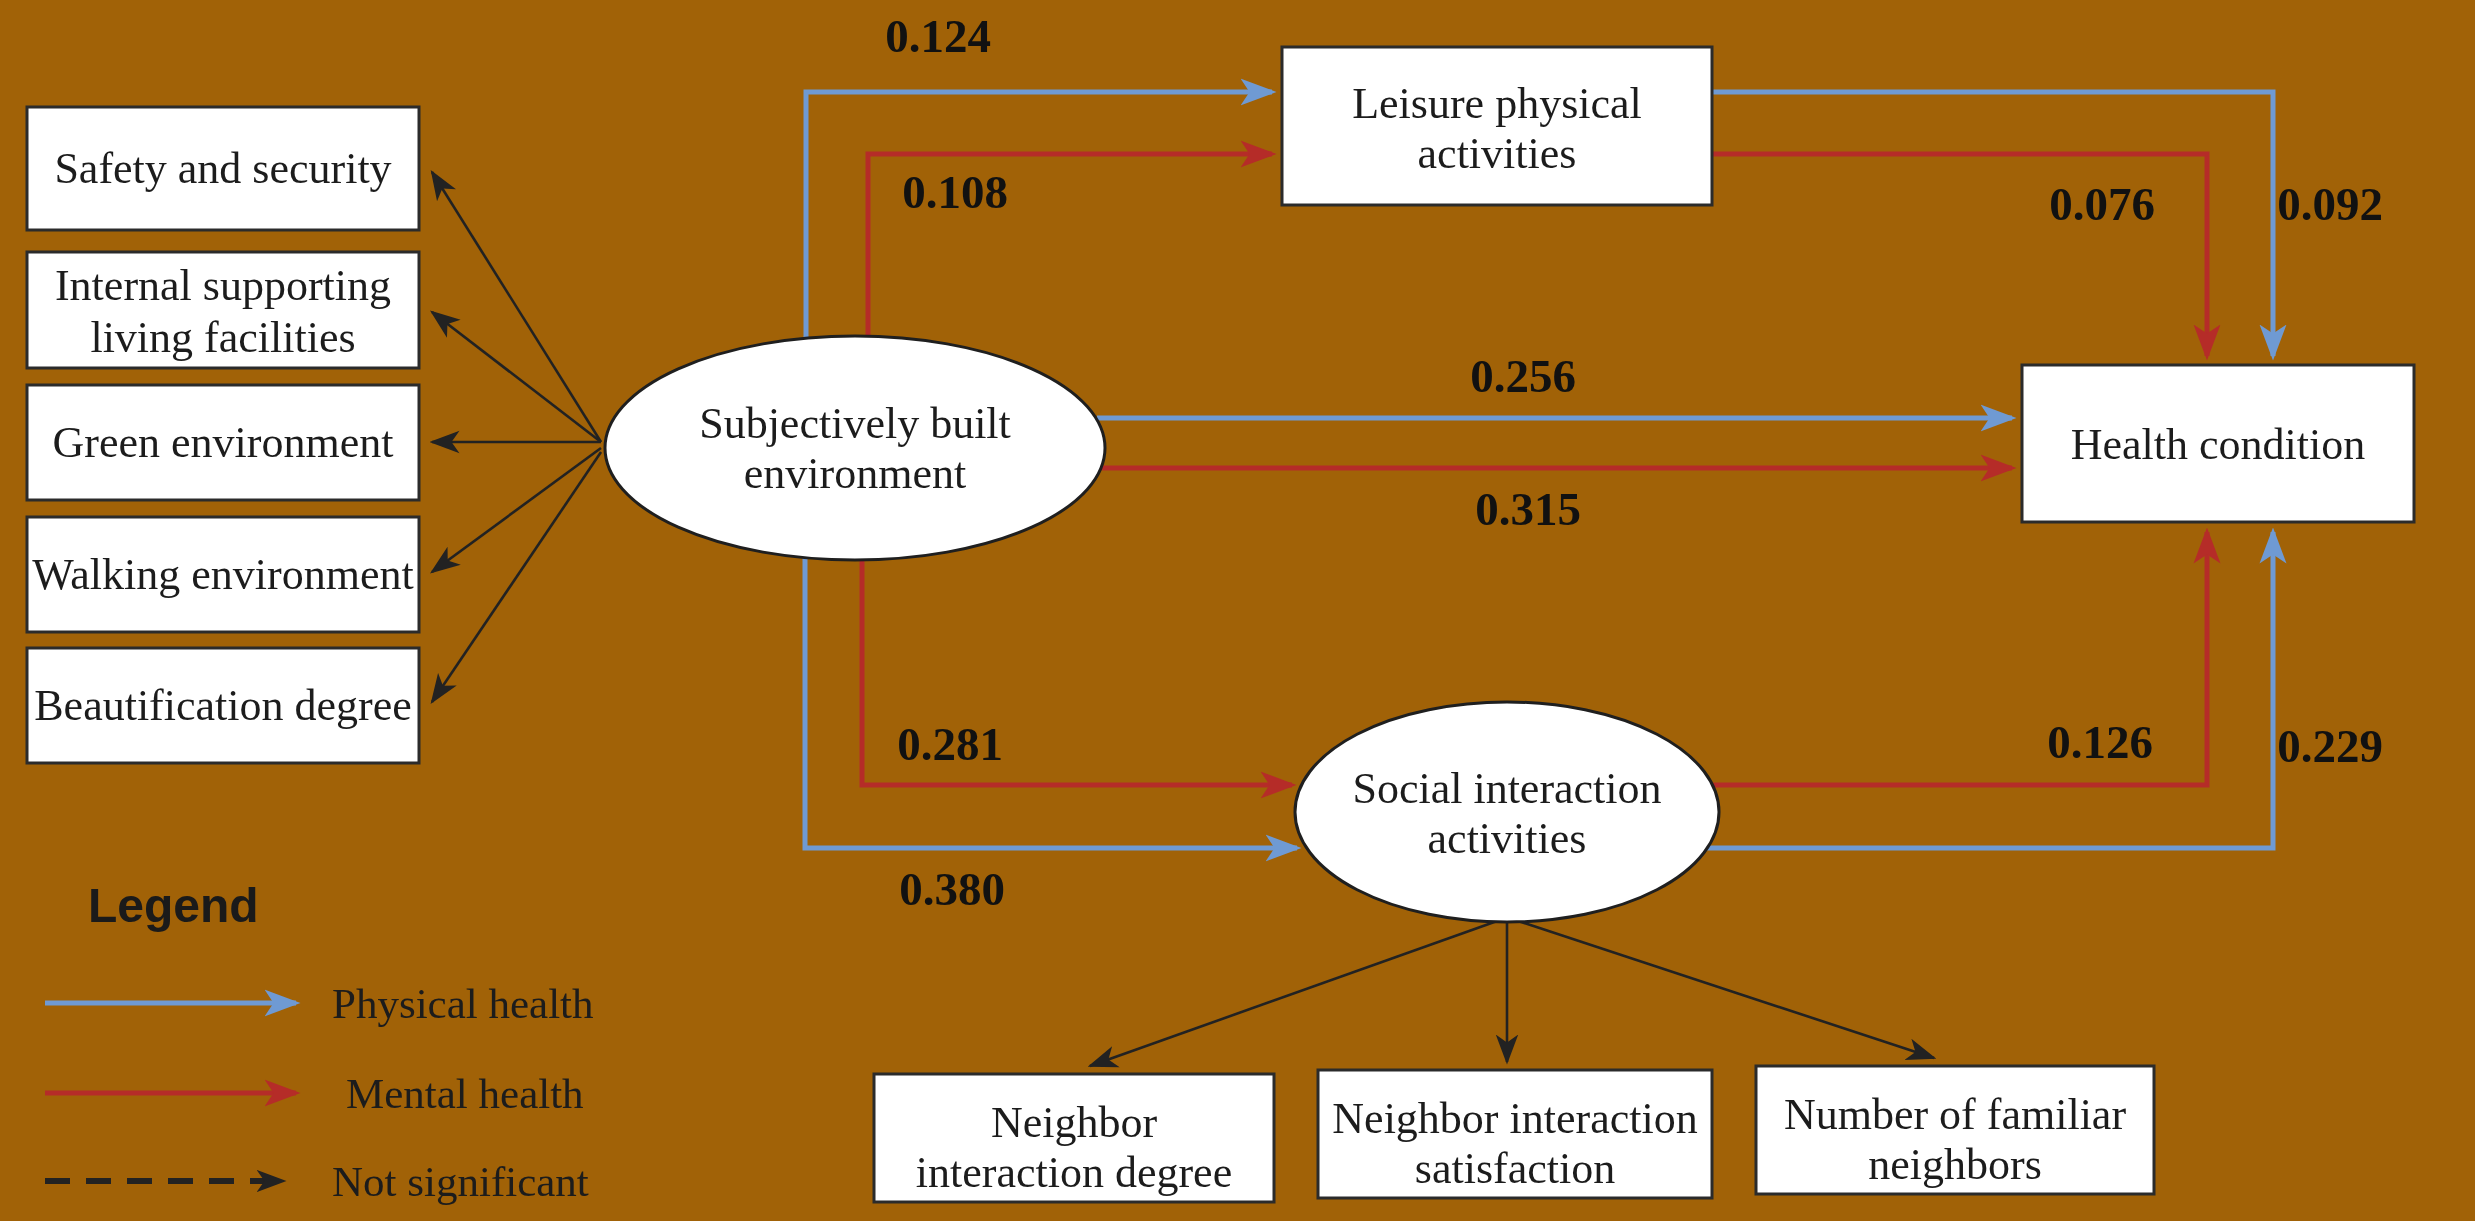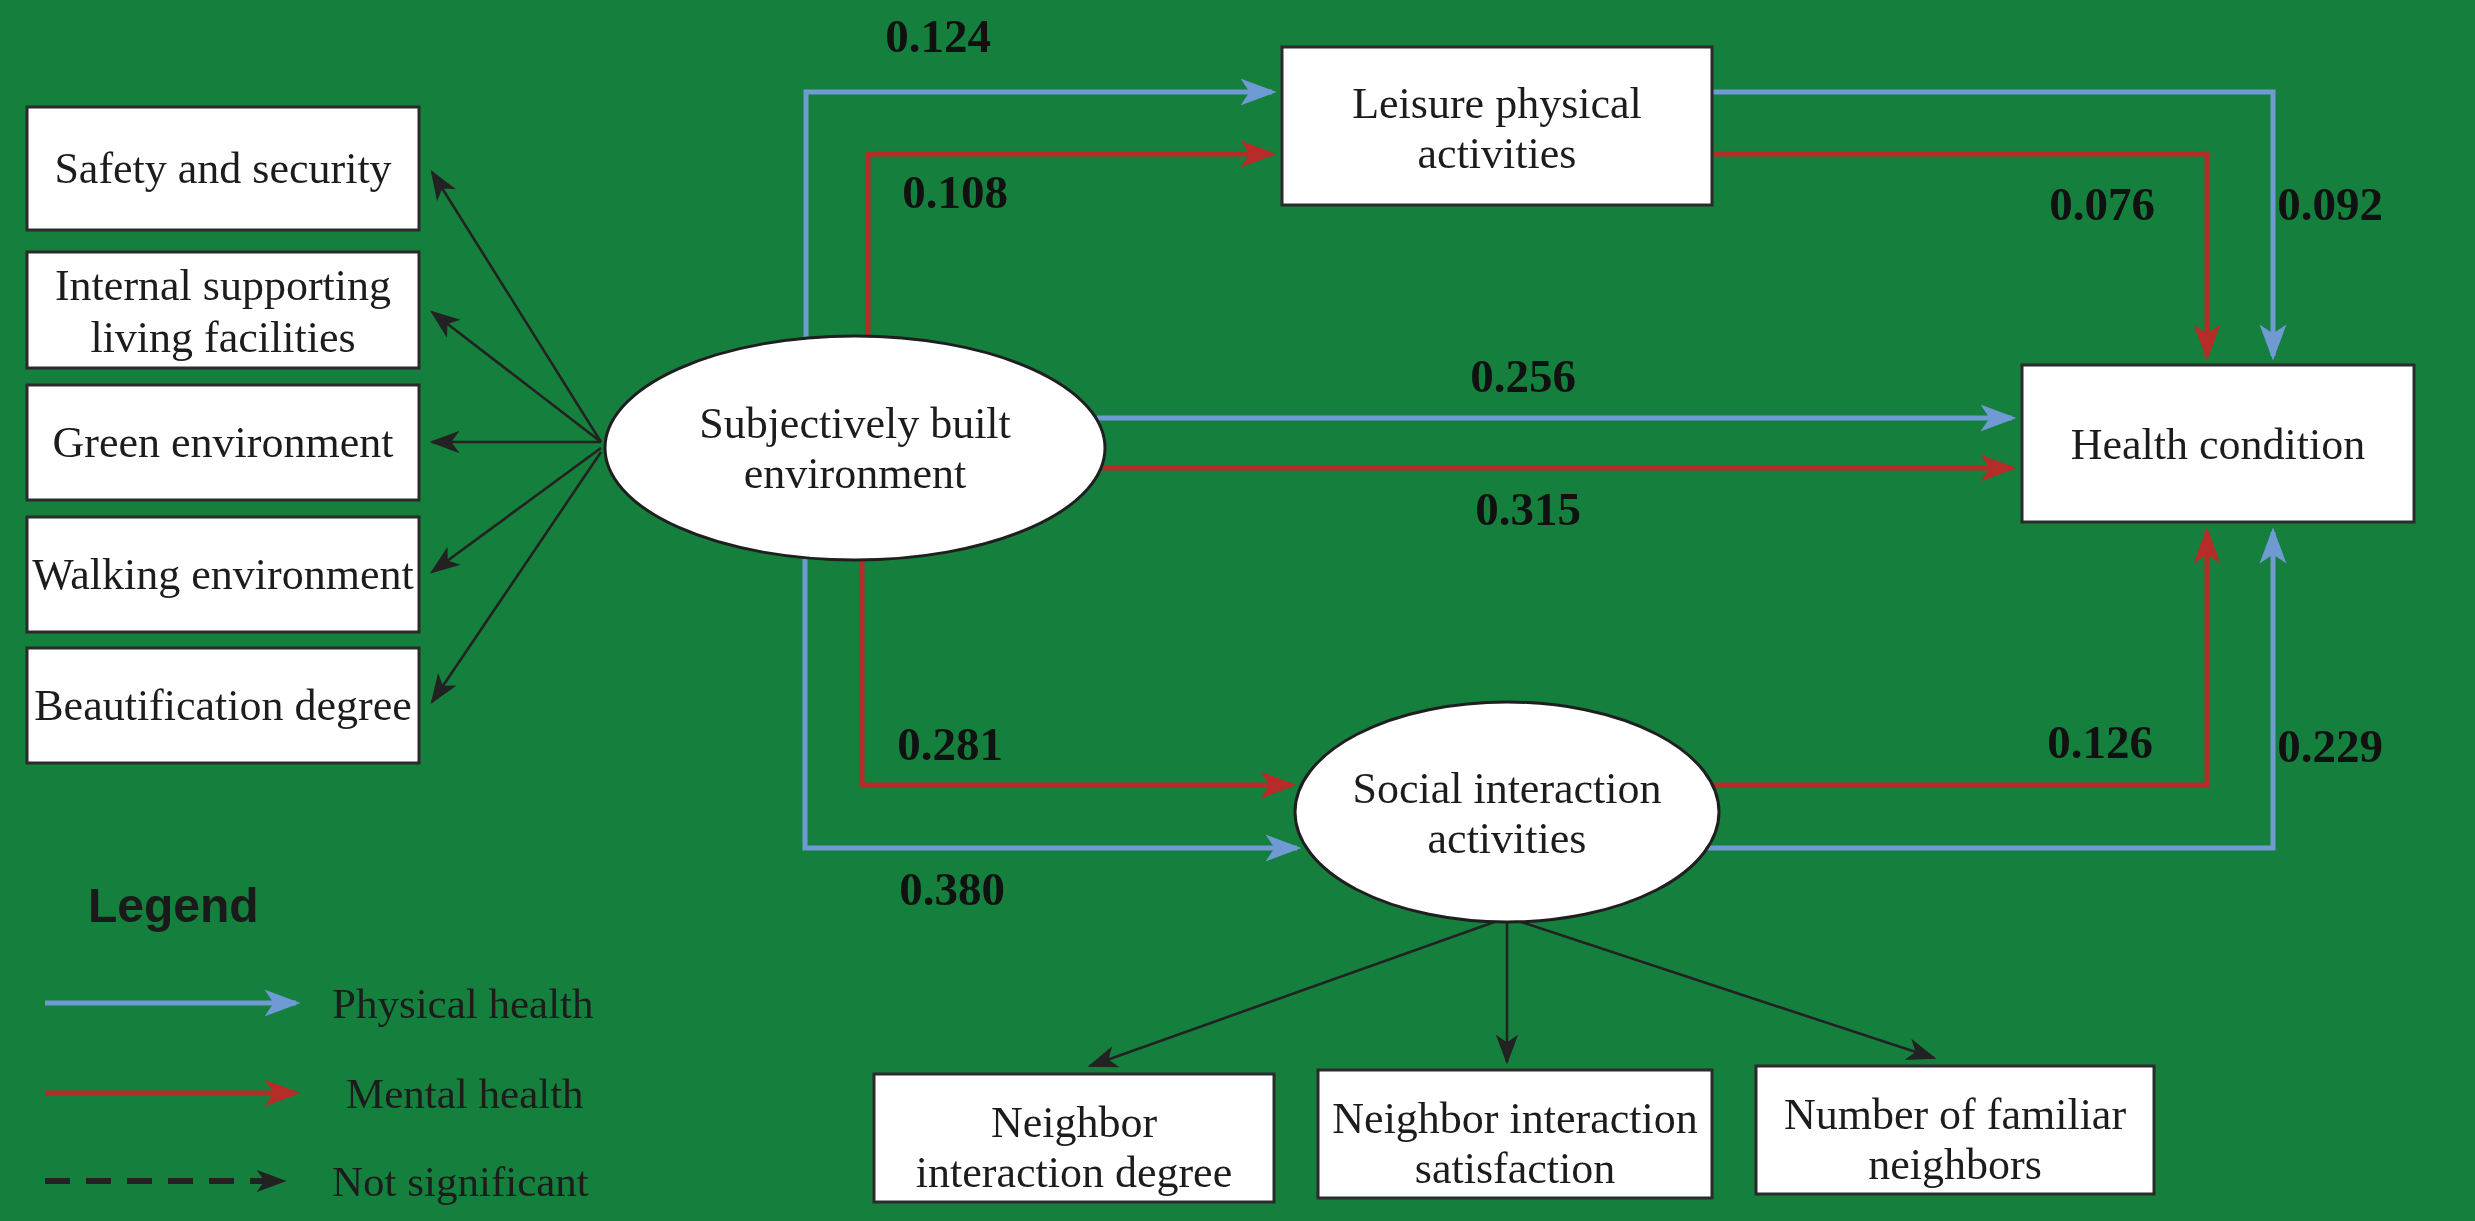--- a/index.html
+++ b/index.html
@@ -1,19 +1,19 @@
 <!DOCTYPE html>
 <html><head>
 <meta charset="utf-8">
 <style>
   html,body{margin:0;padding:0;background:#ffffff;}
   .stage{
     position:relative;
     width:2475px;height:1221px;
-    background:#15803d;
+    background:#a16207;
     font-family:"Liberation Serif","DejaVu Serif",serif;
   }
   svg{display:block;width:2475px;height:1221px;}
   .node-rect{fill:#ffffff;stroke:#2b2b2b;stroke-width:3;}
   .node-ellipse{fill:#ffffff;stroke:#1f1f1f;stroke-width:3;}
   .node-text{
     font-family:"Liberation Serif","DejaVu Serif",serif;
     font-size:44px;fill:#1c1c1c;text-anchor:middle;
   }
   .coef{

